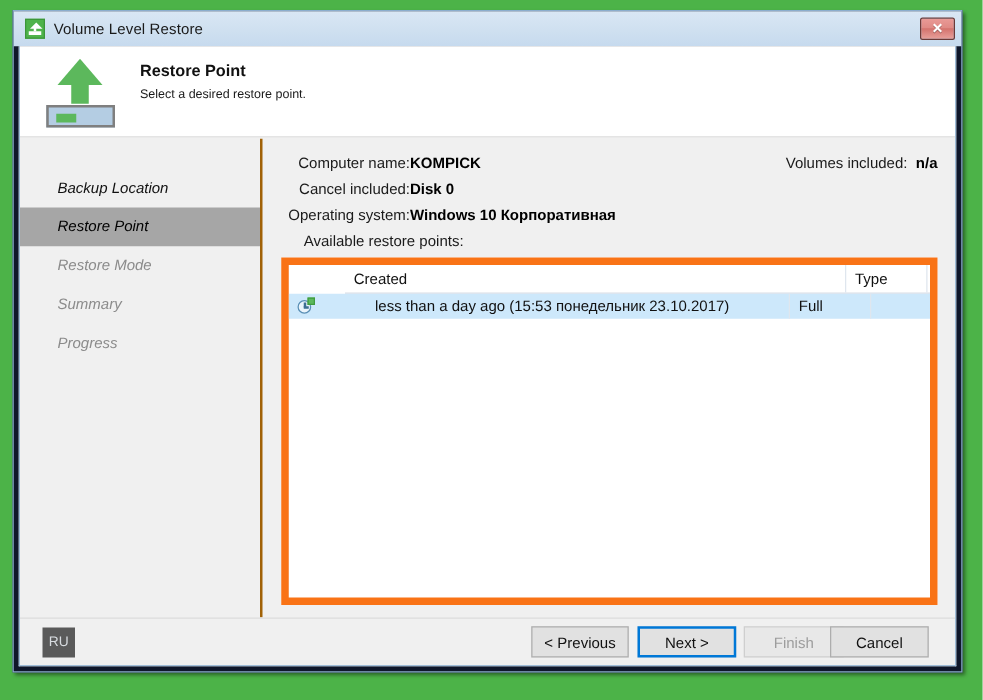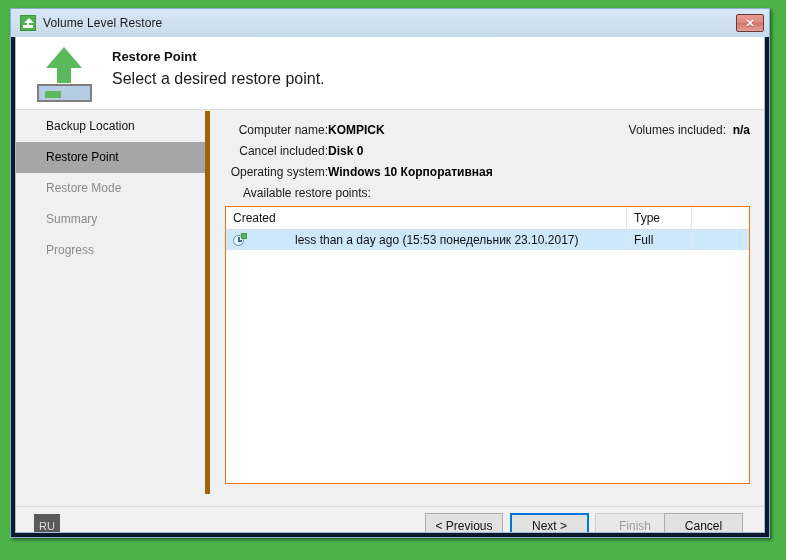--- a/index.html
+++ b/index.html
@@ -112,29 +112,30 @@
     position: absolute; left: 6px; top: 5px;
     width: 16px; height: 7px;
     background: #5cb85c;
   }
   #header-title {
     position: absolute; left: 96px; top: 12px;
     font-size: 13px; font-weight: bold; color: #111;
   }
   #header-sub {
     position: absolute; left: 96px; top: 33px;
-    font-size: 16px; color: #1a1a1a;
+    font-size: 10px; color: #1a1a1a;
   }
 
   
   #sidebar {
     position: absolute; left: 0; top: 74px; bottom: 38px; width: 194px;
     background: #f0f0f0;
-    border-right: 5px solid #a16207;
-    padding-top: 0;
+    border-right: 2px solid #a16207;
+    padding-top: 24px;
+    font-style: italic;
   }
   .nav-item {
     height: 31px; line-height: 31px;
     padding-left: 30px;
     font-size: 12px;
     color: #111;
     cursor: default;
     white-space: nowrap;
   }
   .nav-item.dim { color: #8b8b8b; }
@@ -164,22 +165,23 @@
   #label-available {
     position: absolute; left: 32px; top: 75px;
     font-size: 12px; color: #1a1a1a;
   }
 
   
   #listbox {
     position: absolute;
     left: 14px; top: 95px; right: 14px; bottom: 10px;
     background: #fff;
-    border: 1px solid #f97316;
+    border: 6px solid #f97316;
     overflow: hidden;
+    padding-left: 45px;
   }
   #list-head {
     position: relative;
     height: 23px;
     background: #fff;
     border-bottom: 1px solid #d7dde5;
     display: flex;
   }
   .col-created { width: 401px; flex: 0 0 auto; position: relative; }
   .col-type    { width: 65px;  flex: 0 0 auto; position: relative; }
@@ -232,21 +234,21 @@
     width: 4px; height: 1.5px; background: #3d6f93;
   }
   .rp-icon .flag {
     position: absolute; right: -1px; top: -1px;
     width: 6px; height: 6px; background: #5cb85c;
     border: 1px solid #3f9b3f;
   }
 
   
   #footer {
-    position: absolute; left: 0; right: 0; bottom: 0; height: 26px;
+    position: absolute; left: 0; right: 0; bottom: 0; height: 38px;
     background: #f0f0f0;
     border-top: 1px solid #dcdcdc;
   }
   #lang-indicator {
     position: absolute; left: 18px; top: 7px;
     width: 26px; height: 24px;
     background: #5a5a5a;
     color: #d8dce0;
     font-size: 11px;
     display: flex; align-items: center; justify-content: center;

